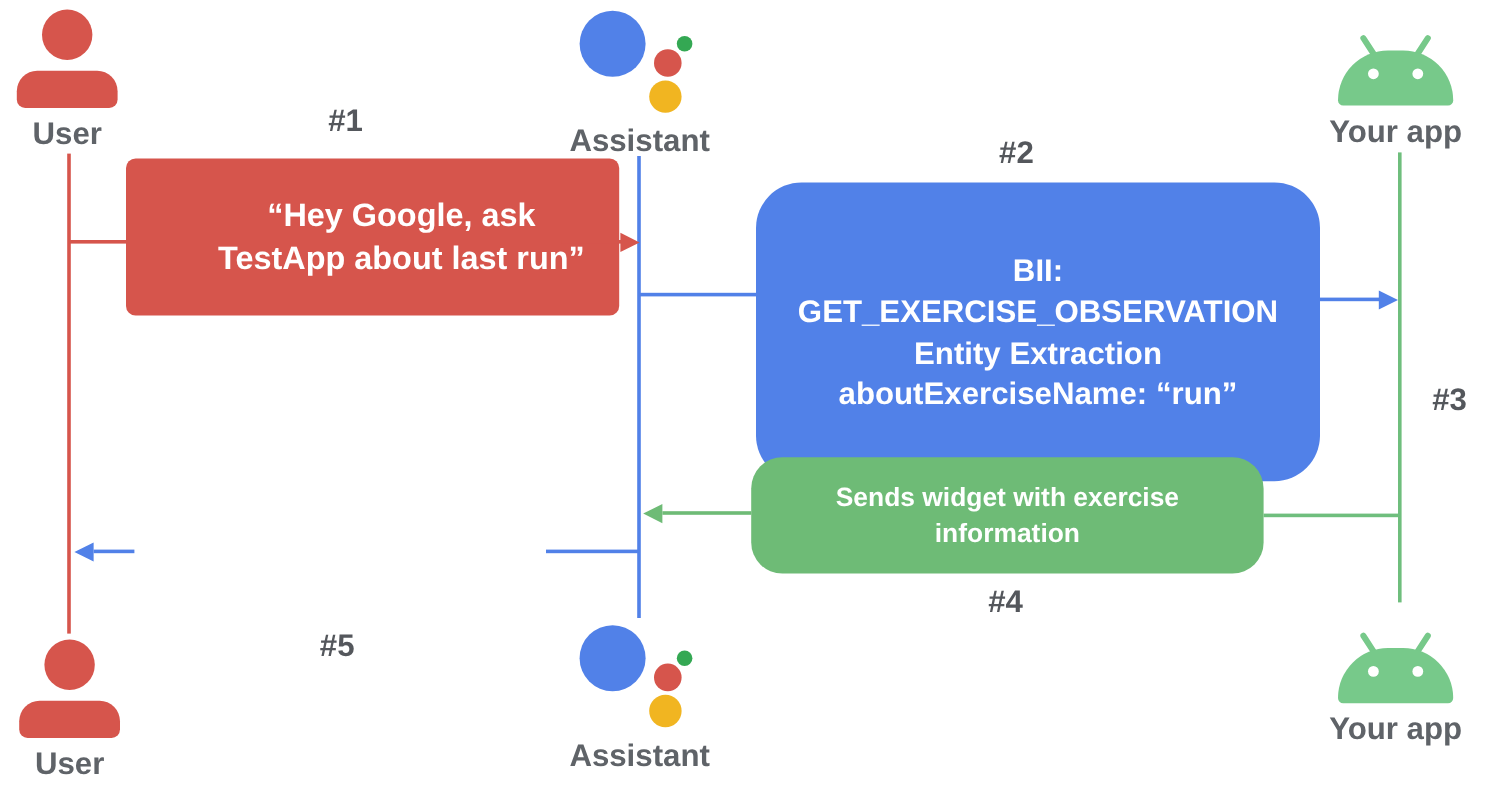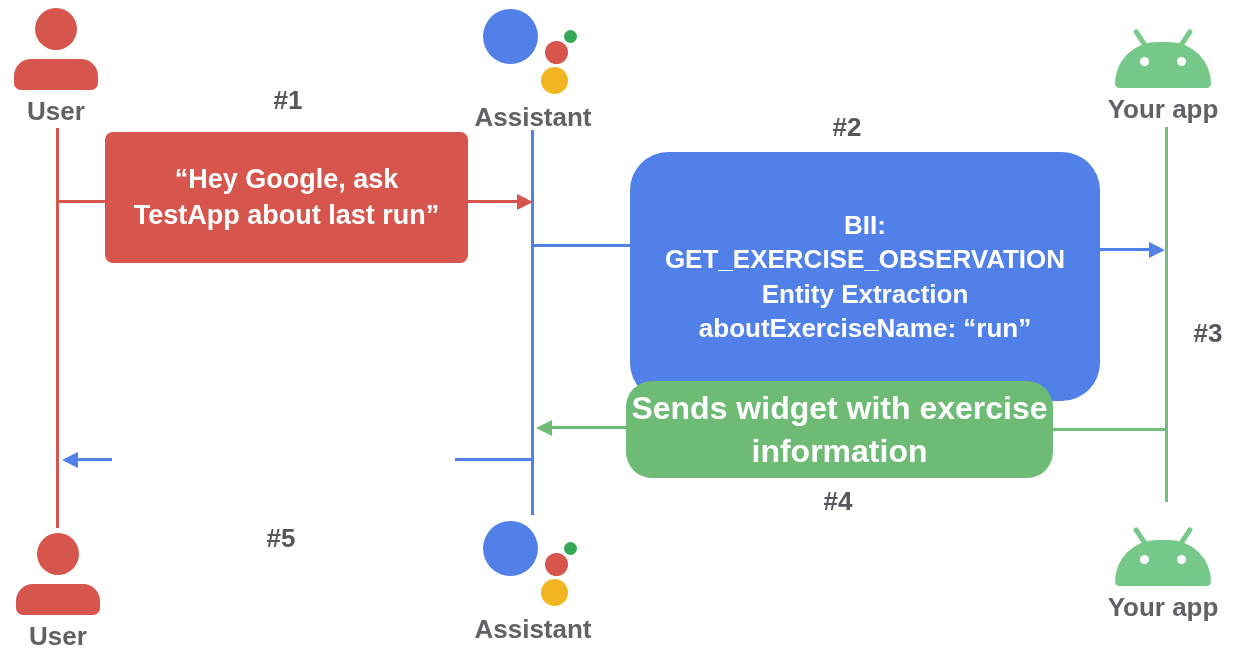--- a/index.html
+++ b/index.html
@@ -44,23 +44,23 @@
   .red-bg{background:var(--red);} .blue-bg{background:var(--blue);}
   .green-bg{background:var(--lifeline-green);} .greenbox-bg{background:var(--green-box);}
   .arr{position:absolute; width:0; height:0; border-top:8px solid transparent; border-bottom:8px solid transparent;}
   .arr-right-red{border-left:16px solid var(--red);}
   .arr-right-blue{border-left:16px solid var(--blue);}
   .arr-left-blue{border-right:16px solid var(--blue);}
   .arr-left-green{border-right:16px solid var(--green-box);}
   
   .msgbox{position:absolute; display:flex; align-items:center; justify-content:center;
     color:#fff; font-weight:700; text-align:center; white-space:pre-line; line-height:1.32;}
-  .box-red{background:var(--red); border-radius:8px; font-size:27px;}
+  .box-red{background:var(--red); border-radius:8px; font-size:27px;padding-left:48px;}
   .box-blue{background:var(--blue); border-radius:38px; font-size:26px;}
-  .box-green{background:var(--green-box); border-radius:26px; font-size:32px;}
+  .box-green{background:var(--green-box); border-radius:26px; font-size:22px;}
   
   .step{position:absolute; transform:translateX(-50%); font-size:26px; font-weight:700;
     color:#54575C; white-space:nowrap;}
 </style>
 </head>
 <body>
 
 <div class="canvas">
 
   <div class="vline red-bg" style="left:56px;  top:128px; height:400px;"></div>

